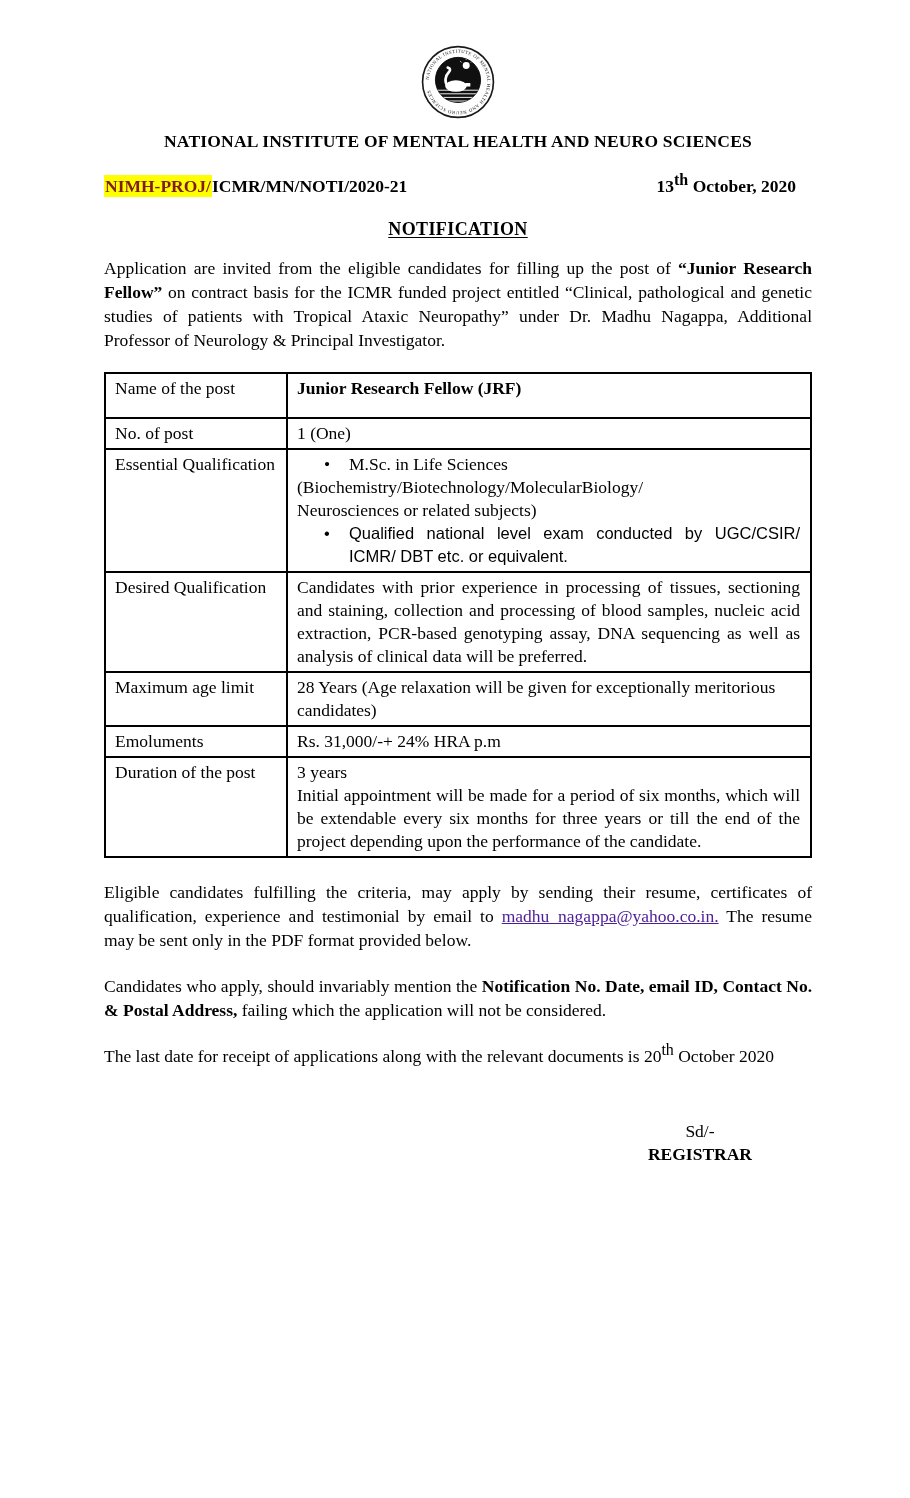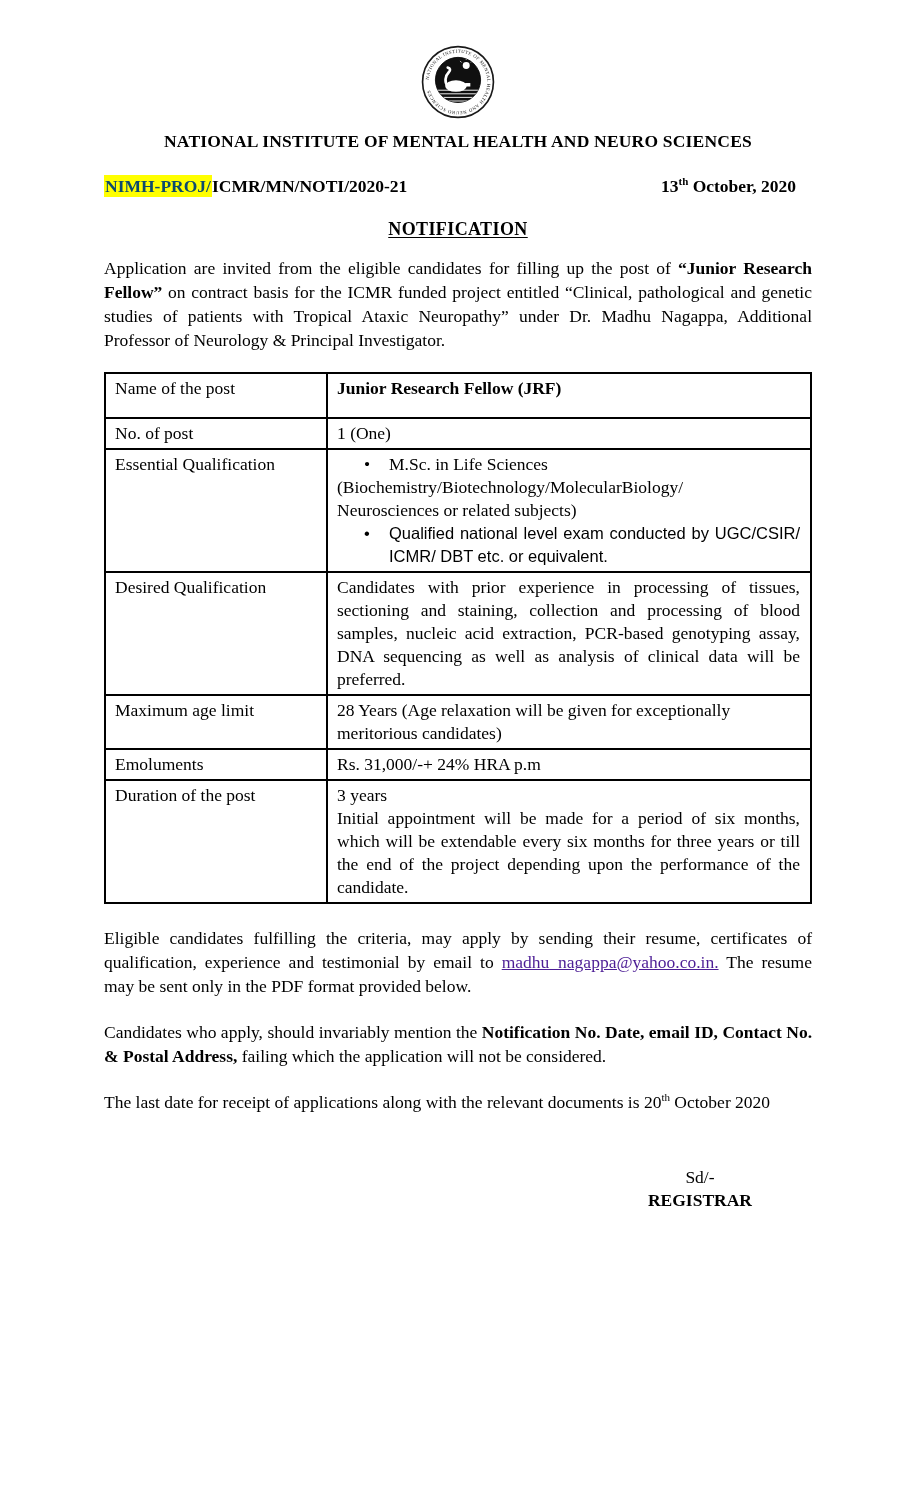--- a/index.html
+++ b/index.html
@@ -10,32 +10,32 @@
     color:#000;
   }
   .page { width:910px; height:1498px; padding:44px 98px 0 104px; background:#fff; }
 
   .logo-wrap { text-align:center; }
   .logo-wrap svg { display:inline-block; }
 
   .org { margin-top:6px; text-align:center; font-weight:700; font-size:17.5px; line-height:22px; letter-spacing:0.2px; }
 
   .ref-row { margin-top:24px; display:flex; justify-content:space-between; align-items:baseline; font-weight:700; font-size:17.5px; padding-right:16px; }
-  .ref-row mark { background:#ffff00; color:#0c4a6e; padding:1px 1px; }
-  sup.ord { font-size:11px; vertical-align:super; line-height:0; }
+  .ref-row mark { background:#ffff00; color:#7f1d1d; padding:1px 1px; }
+  sup.ord { font-size:16px; vertical-align:super; line-height:0; }
 
   .doc-title { margin-top:22px; text-align:center; font-weight:700; font-size:18px; text-decoration:underline; text-underline-offset:2px; letter-spacing:0.4px; }
 
   .para { font-size:17.5px; line-height:24px; text-align:justify; margin-top:16px; }
   .para b { font-weight:700; }
   a.email { color:#4c1d95; }
 
   table.spec { margin-top:20px; width:100%; border-collapse:collapse; font-size:17.5px; line-height:23px; }
   table.spec td { border:2px solid #000; vertical-align:top; padding:3px 10px 3px 9px; }
-  td.lbl { width:222px;border-radius:21px; }
+  td.lbl { width:182px;border-radius:21px; }
   tr.r1 td { padding-bottom:17px; }
   tr.r1 .val { font-weight:700; }
   tr.r7 td { }
   .just { text-align:justify; }
 
   .bullet-row { display:flex; }
   .bullet-row .bullet { flex:none; width:25px; margin-left:27px; }
   .bullet-row .btext { flex:1; }
   .bullet-row.sans { font-family:"Liberation Sans", sans-serif; font-size:16.5px; }
   .bullet-row.sans .btext { text-align:justify; }

